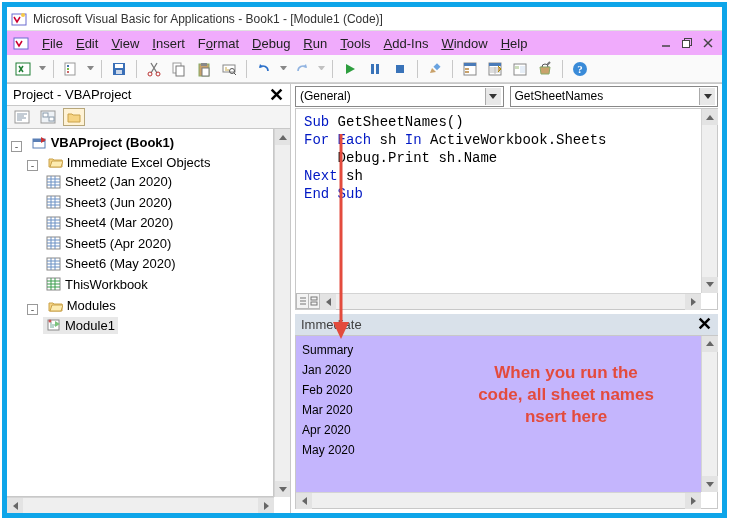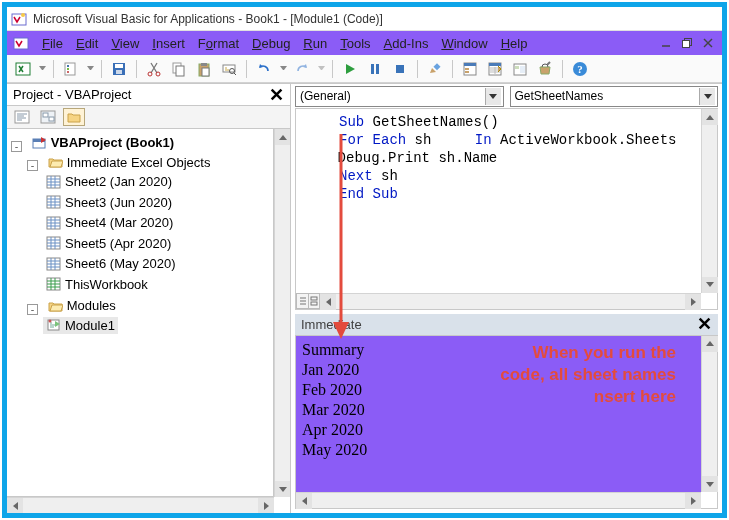--- a/index.html
+++ b/index.html
@@ -5,21 +5,21 @@
   * { box-sizing: border-box; }
   html, body { margin:0; padding:0; font-family: "Segoe UI", Tahoma, sans-serif; font-size:12px; }
   body { width:729px; height:520px; overflow:hidden; }
 
   .window { width:725px; height:516px; margin:2px; border:5px solid #0ea5e9; background:#fff; display:flex; flex-direction:column; }
 
   .titlebar { height:24px; display:flex; align-items:center; padding:0 4px; background:#fff; border-bottom:1px solid #e0e0e0;}
   .titlebar .app-icon { width:16px; height:16px; margin-right:6px; display:inline-flex; }
   .titlebar .title { flex:1; font-size:12px; color:#333; }
 
-  .menubar { height:24px; display:flex; align-items:center; padding:2px 6px; gap:1px; background:#8b5cf6; }
+  .menubar { height:24px; display:flex; align-items:center; padding:2px 6px; gap:1px; background:#f0abfc; }
   .menubar .m-icon { width:16px; height:16px; margin-right:6px; display:inline-flex;}
   .menubar .menu-item { padding:2px 6px; cursor:pointer; font-size:13px; color:#222; }
   .menubar .menu-item u { text-decoration: underline; }
   .menubar .spacer { flex:1; }
   .winbtn { width:16px; height:16px; display:inline-flex; align-items:center; justify-content:center; margin-left:4px; cursor:pointer; }
 
   .toolbar { height:28px; display:flex; align-items:center; padding:2px 6px; gap:5px; background:#fafafa; border-bottom:1px solid #d2d2d2;}
   .toolbar .tb { width:20px; height:20px; display:inline-flex; align-items:center; justify-content:center; cursor:pointer; }
   .toolbar .sep { width:1px; height:18px; background:#c8c8c8; margin:0 2px;}
   .drop-tri { width:7px; height:6px; border-left:3px solid transparent; border-right:3px solid transparent; border-top:4px solid #888; margin-left:1px;}
@@ -49,35 +49,35 @@
   .ic { width:15px; height:14px; display:inline-flex; align-items:center; justify-content:center;}
 
   
   .right { flex:1; display:flex; flex-direction:column; min-width:0; border-top:1px solid #c8c8c8;}
   .code-head { height:24px; display:flex; gap:6px; align-items:center; padding:2px 4px;}
   .combo { flex:1; height:21px; border:1px solid #888; background:#fff; display:flex; align-items:center; padding:0 2px 0 4px; font-size:12px;}
   .combo .ctxt { flex:1;}
   .combo .cbtn { width:16px; height:17px; background:#e8e8e8; border-left:1px solid #aaa; display:flex; align-items:center; justify-content:center; cursor:pointer;}
   .code-editor-wrap { flex:1.1; position:relative; border:1px solid #c8c8c8; margin:0 4px 2px 4px;}
   .code-editor { position:absolute; inset:0 16px 16px 0; padding:4px 8px 4px 8px; font-family: "Consolas","Courier New",monospace; font-size:14px; line-height:18px; white-space:pre; overflow:hidden; background:#fff;}
-  .kw { color:#0018c4;margin-left:35px;}
+  .kw { color:#0018c4;}
   .code-editor-wrap .vbar { top:0; right:0; bottom:16px;}
   .code-editor-wrap .hbar { left:24px; right:16px; bottom:0;}
   .view-btns { position:absolute; left:0; bottom:0; height:16px; width:24px; display:flex; }
   .view-btns span { width:12px; height:16px; border:1px solid #bbb; border-right:none; background:#f4f4f4; display:flex; align-items:center; justify-content:center;}
 
   .imm-title { display:flex; align-items:center; padding:3px 6px; background:#d9e1ea; margin:2px 4px 0 4px; font-size:13px;}
   .imm-title .txt { flex:1; color:#404040;}
   .imm-title .x { font-family:Arial; font-size:18px; font-weight:bold; cursor:pointer; line-height:14px;}
   .immediate-wrap { flex:0.95; position:relative; border:1px solid #c8c8c8; margin:0 4px 4px 4px;}
-  .immediate { position:absolute; inset:0 16px 16px 0; padding:4px 6px; font-family:Liberation Serif, serif; font-size:16px; line-height:20px; white-space:pre; background:#8b5cf6;}
+  .immediate { position:absolute; inset:0 16px 16px 0; padding:4px 6px; font-family:Liberation Sans, sans-serif; font-size:12px; line-height:20px; white-space:pre; background:#c4b5fd;}
 
   
   .arrow-svg { position:absolute; pointer-events:none; }
-  .anno { position:absolute; color:#e34b3d; font-family:"Segoe UI",sans-serif; font-weight:600; font-size:17px; line-height:22px; text-align:right; pointer-events:none;}
+  .anno { position:absolute; color:#e34b3d; font-family:"Segoe UI",sans-serif; font-weight:600; font-size:17px; line-height:22px; text-align:center; pointer-events:none;margin-top:20px;}
 
   .tri-dn { width:0;height:0;border-left:4px solid transparent;border-right:4px solid transparent;border-top:5px solid #666;}
   .tri-up { width:0;height:0;border-left:4px solid transparent;border-right:4px solid transparent;border-bottom:5px solid #666;}
   .tri-lf { width:0;height:0;border-top:4px solid transparent;border-bottom:4px solid transparent;border-right:5px solid #666;}
   .tri-rt { width:0;height:0;border-top:4px solid transparent;border-bottom:4px solid transparent;border-left:5px solid #666;}
 </style>
 </head>
 <body>
 
 <div class="window">

